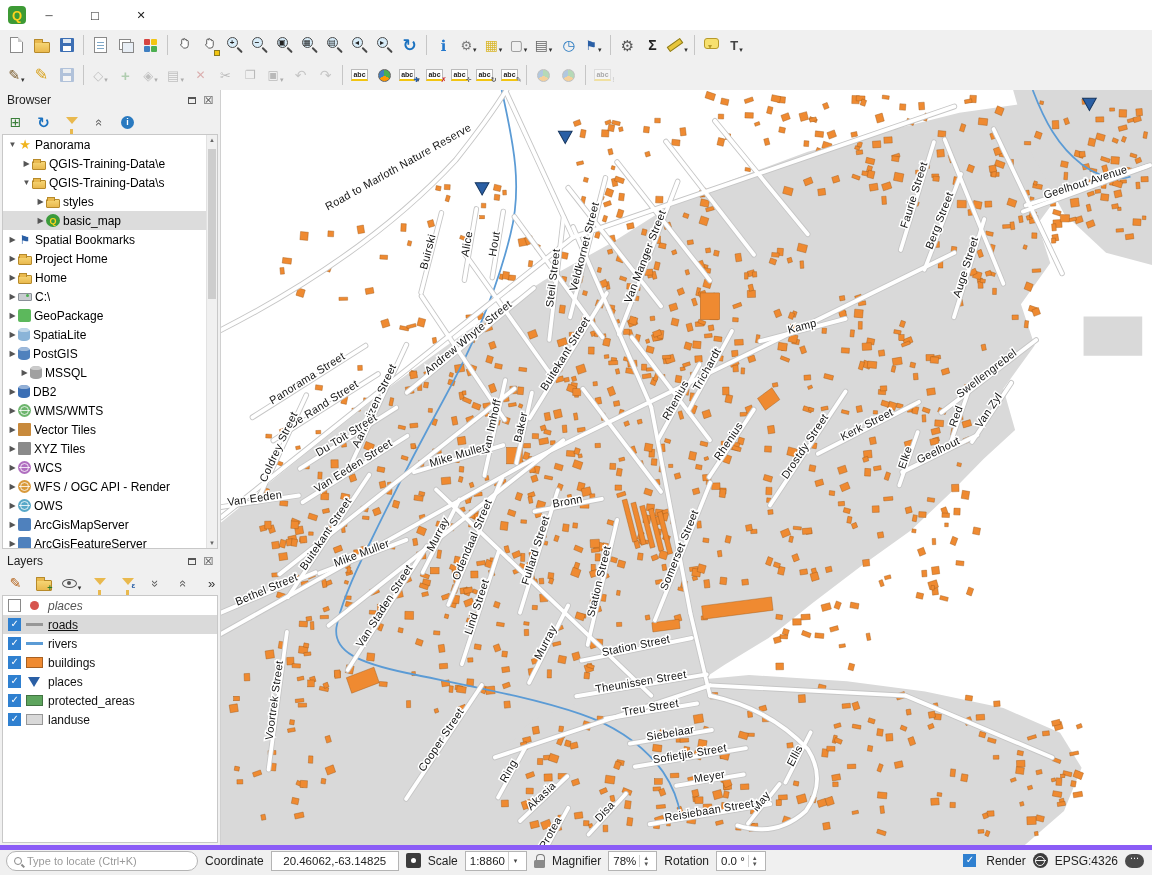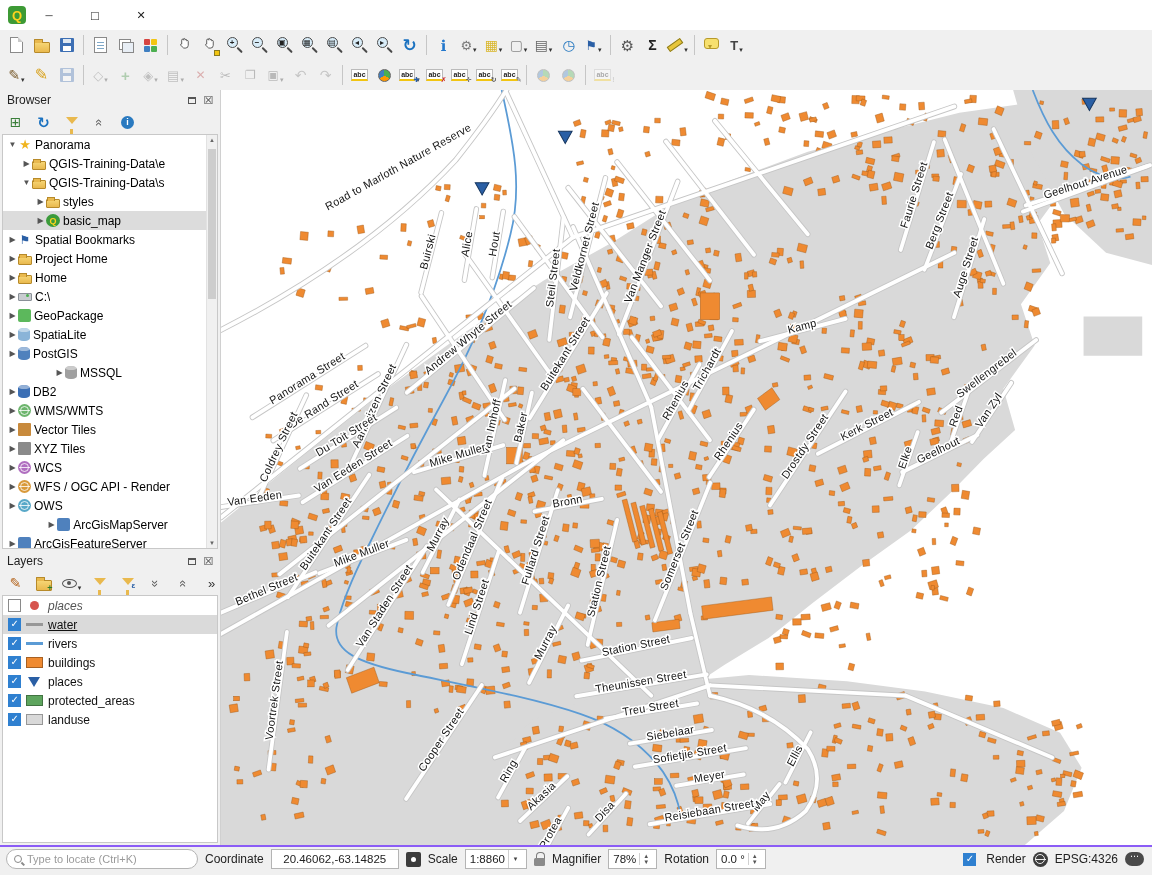--- a/index.html
+++ b/index.html
@@ -117,21 +117,21 @@
 .layer-label{font-size:12px;color:#111}
 .layer-label.italic{font-style:italic;color:#555}
 .layer-label.underline{text-decoration:underline}
 
 
 .map-area{flex:1;background:#fff;position:relative;border-left:1px solid #d0d0d0;min-width:0}
 .map-area svg{display:block;width:100%;height:100%}
 .maplabel{font-size:11px;fill:#141414;stroke:#fff;stroke-width:3px;paint-order:stroke;letter-spacing:.3px}
 
 
-.statusbar{height:30px;background:#f0f0f0;border-top:2px solid #8b5cf6;display:flex;align-items:center;padding:0 8px 4px 6px;gap:7px;font-size:12px;color:#222;flex:none}
+.statusbar{height:30px;background:#f0f0f0;border-top:5px solid #8b5cf6;display:flex;align-items:center;padding:0 8px 4px 6px;gap:7px;font-size:12px;color:#222;flex:none}
 .locate{width:192px;height:20px;border:1px solid #b4b4b4;border-radius:10px;background:#fff;display:flex;align-items:center;padding:0 7px;gap:5px;flex:none}
 .locate input{border:none;outline:none;font-size:11px;color:#333;width:100%;background:transparent}
 .locate input::placeholder{color:#9a9a9a}
 .mini-lens{width:8px;height:8px;border:1.4px solid #8a8a8a;border-radius:50%;position:relative;flex:none}
 .mini-lens::after{content:"";position:absolute;width:4px;height:1.6px;background:#8a8a8a;transform:rotate(45deg);left:6px;top:7px}
 .sb-label{white-space:nowrap}
 .sb-box{height:20px;background:#fff;border:1px solid #b4b4b4;display:flex;align-items:center;font-size:11.5px;padding:0 4px;white-space:nowrap}
 .coord-box{width:128px;justify-content:center}
 .spin{display:flex;flex-direction:column;width:13px;margin-left:3px;border-left:1px solid #d0d0d0}
 .spin i{font-size:6px;line-height:6px;color:#555;text-align:center;font-style:normal}
@@ -459,21 +459,21 @@
             <div class="tree-row" style="padding-left: 4px;">
               <span class="exp exp-r"></span>
               <span class="ti ti-db" style="background: rgb(138, 180, 216);"></span>
               <span class="tree-label">SpatiaLite</span>
             </div>
             <div class="tree-row" style="padding-left: 4px;">
               <span class="exp exp-r"></span>
               <span class="ti ti-db" style="background: rgb(79, 129, 189);"></span>
               <span class="tree-label">PostGIS</span>
             </div>
-            <div class="tree-row" style="padding-left: 16px; margin-left: 35px;">
+            <div class="tree-row" style="padding-left: 16px;">
               <span class="exp exp-r"></span>
               <span class="ti ti-db" style="background: rgb(160, 160, 160);"></span>
               <span class="tree-label">MSSQL</span>
             </div>
             <div class="tree-row" style="padding-left: 4px;">
               <span class="exp exp-r"></span>
               <span class="ti ti-db" style="background: rgb(59, 111, 181);"></span>
               <span class="tree-label">DB2</span>
             </div>
             <div class="tree-row" style="padding-left: 4px;">
@@ -499,21 +499,21 @@
             <div class="tree-row" style="padding-left: 4px;">
               <span class="exp exp-r"></span>
               <span class="ti ti-globe" style="background: rgb(217, 154, 60);"></span>
               <span class="tree-label">WFS / OGC API - Render</span>
             </div>
             <div class="tree-row" style="padding-left: 4px;">
               <span class="exp exp-r"></span>
               <span class="ti ti-globe" style="background: rgb(88, 168, 200);"></span>
               <span class="tree-label">OWS</span>
             </div>
-            <div class="tree-row" style="padding-left: 4px; justify-content: center;">
+            <div class="tree-row" style="padding-left: 4px;">
               <span class="exp exp-r"></span>
               <span class="ti ti-box" style="background: rgb(79, 129, 189);"></span>
               <span class="tree-label">ArcGisMapServer</span>
             </div>
             <div class="tree-row" style="padding-left: 4px;">
               <span class="exp exp-r"></span>
               <span class="ti ti-box" style="background: rgb(79, 129, 189);"></span>
               <span class="tree-label">ArcGisFeatureServer</span>
             </div>
             <div class="tree-scroll">
@@ -567,21 +567,21 @@
               <span class="sym sym-point">
                 <i style="background: rgb(214, 84, 78);"></i>
               </span>
               <span class="layer-label italic">places</span>
             </div>
             <div class="layer-row selected">
               <span class="cb checked"></span>
               <span class="sym sym-line">
                 <i style="background: rgb(151, 151, 151);"></i>
               </span>
-              <span class="layer-label underline">water</span>
+              <span class="layer-label underline">roads</span>
             </div>
             <div class="layer-row">
               <span class="cb checked"></span>
               <span class="sym sym-line">
                 <i style="background: rgb(91, 155, 213);"></i>
               </span>
               <span class="layer-label">rivers</span>
             </div>
             <div class="layer-row">
               <span class="cb checked"></span>

